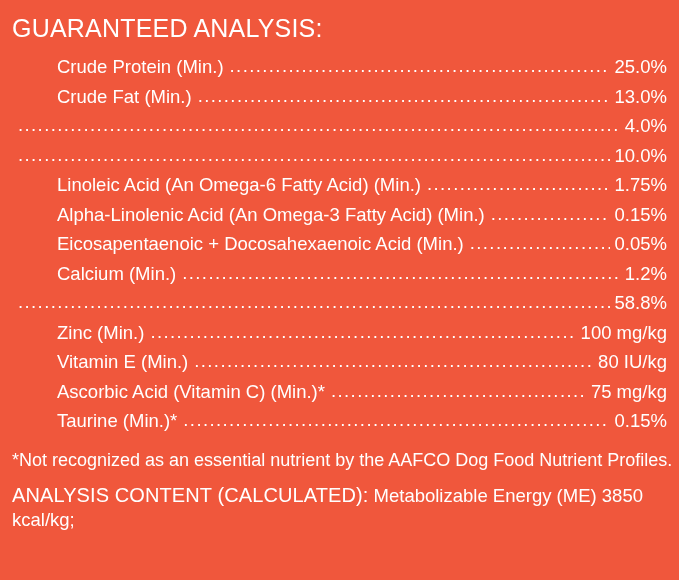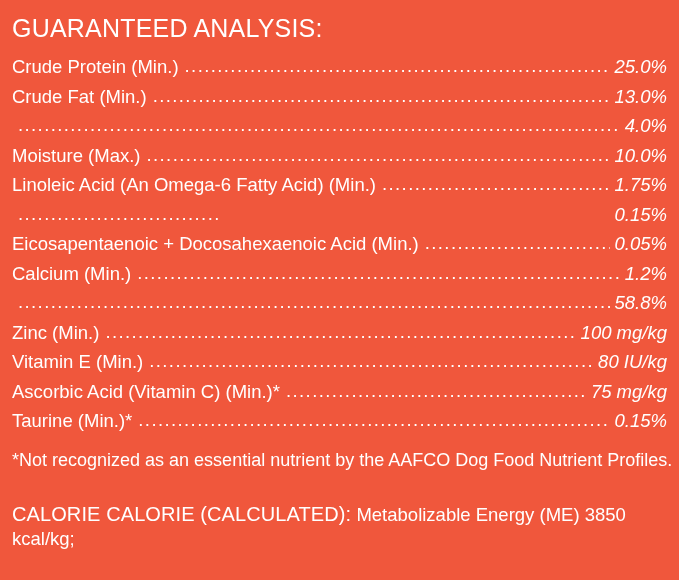--- a/index.html
+++ b/index.html
@@ -37,41 +37,41 @@
   .row {
     display: flex;
     align-items: baseline;
     font-size: 18.5px;
     line-height: 1.0;
     padding: 5.5px 0;
     white-space: nowrap;
   }
   .row .label {
     flex: 0 0 auto;
+    margin-left: 45px;
   }
   .row .dots {
     flex: 1 1 auto;
     overflow: hidden;
     white-space: nowrap;
     margin: 0 5px 0 6px;
     font-size: 18.5px;
     letter-spacing: 1.4px;
     position: relative;
     top: -1px;
   }
   .row .value {
     flex: 0 0 auto;
     text-align: right;
-    font-style: italic;
   }
   .footnote {
     font-size: 18px;
     line-height: 1.15;
     margin-top: 14px;
-    margin-bottom: 31px;
+    margin-bottom: 12px;
     white-space: nowrap;
   }
   .calorie {
     font-size: 18.5px;
     line-height: 1.25;
   }
   .calorie .heading {
     font-size: 20px;
     letter-spacing: 0.1px;
   }
@@ -99,32 +99,32 @@
       <span class="dots">........................................................................................................</span>
       <span class="value">13.0%</span>
     </div>
 
     <div class="row">
       <span class="dots">..................................................................................................</span>
       <span class="value">4.0%</span>
     </div>
 
     <div class="row">
-      <span class="label">Moisture (Max.)</span>
       <span class="dots">........................................................................................................</span>
       <span class="value">10.0%</span>
     </div>
 
     <div class="row">
       <span class="label">Linoleic Acid (An Omega-6 Fatty Acid) (Min.)</span>
       <span class="dots">.............................................</span>
       <span class="value">1.75%</span>
     </div>
 
     <div class="row">
+      <span class="label">Alpha-Linolenic Acid (An Omega-3 Fatty Acid) (Min.)</span>
       <span class="dots">...............................</span>
       <span class="value">0.15%</span>
     </div>
 
     <div class="row">
       <span class="label">Eicosapentaenoic + Docosahexaenoic Acid (Min.)</span>
       <span class="dots">.....................................</span>
       <span class="value">0.05%</span>
     </div>
 
@@ -161,16 +161,16 @@
       <span class="label">Taurine (Min.)*</span>
       <span class="dots">........................................................................................................</span>
       <span class="value">0.15%</span>
     </div>
 
   </div>
 
   <div class="footnote">*Not recognized as an essential nutrient by the AAFCO Dog Food Nutrient Profiles.</div>
 
   <div class="calorie">
-    <span class="heading">CALORIE CALORIE (CALCULATED):</span><span class="body"> Metabolizable Energy (ME) 3850 kcal/kg;</span><br>
+    <span class="heading">ANALYSIS CONTENT (CALCULATED):</span><span class="body"> Metabolizable Energy (ME) 3850 kcal/kg;</span><br>
   </div>
 
 </div>
 
 </body></html>

